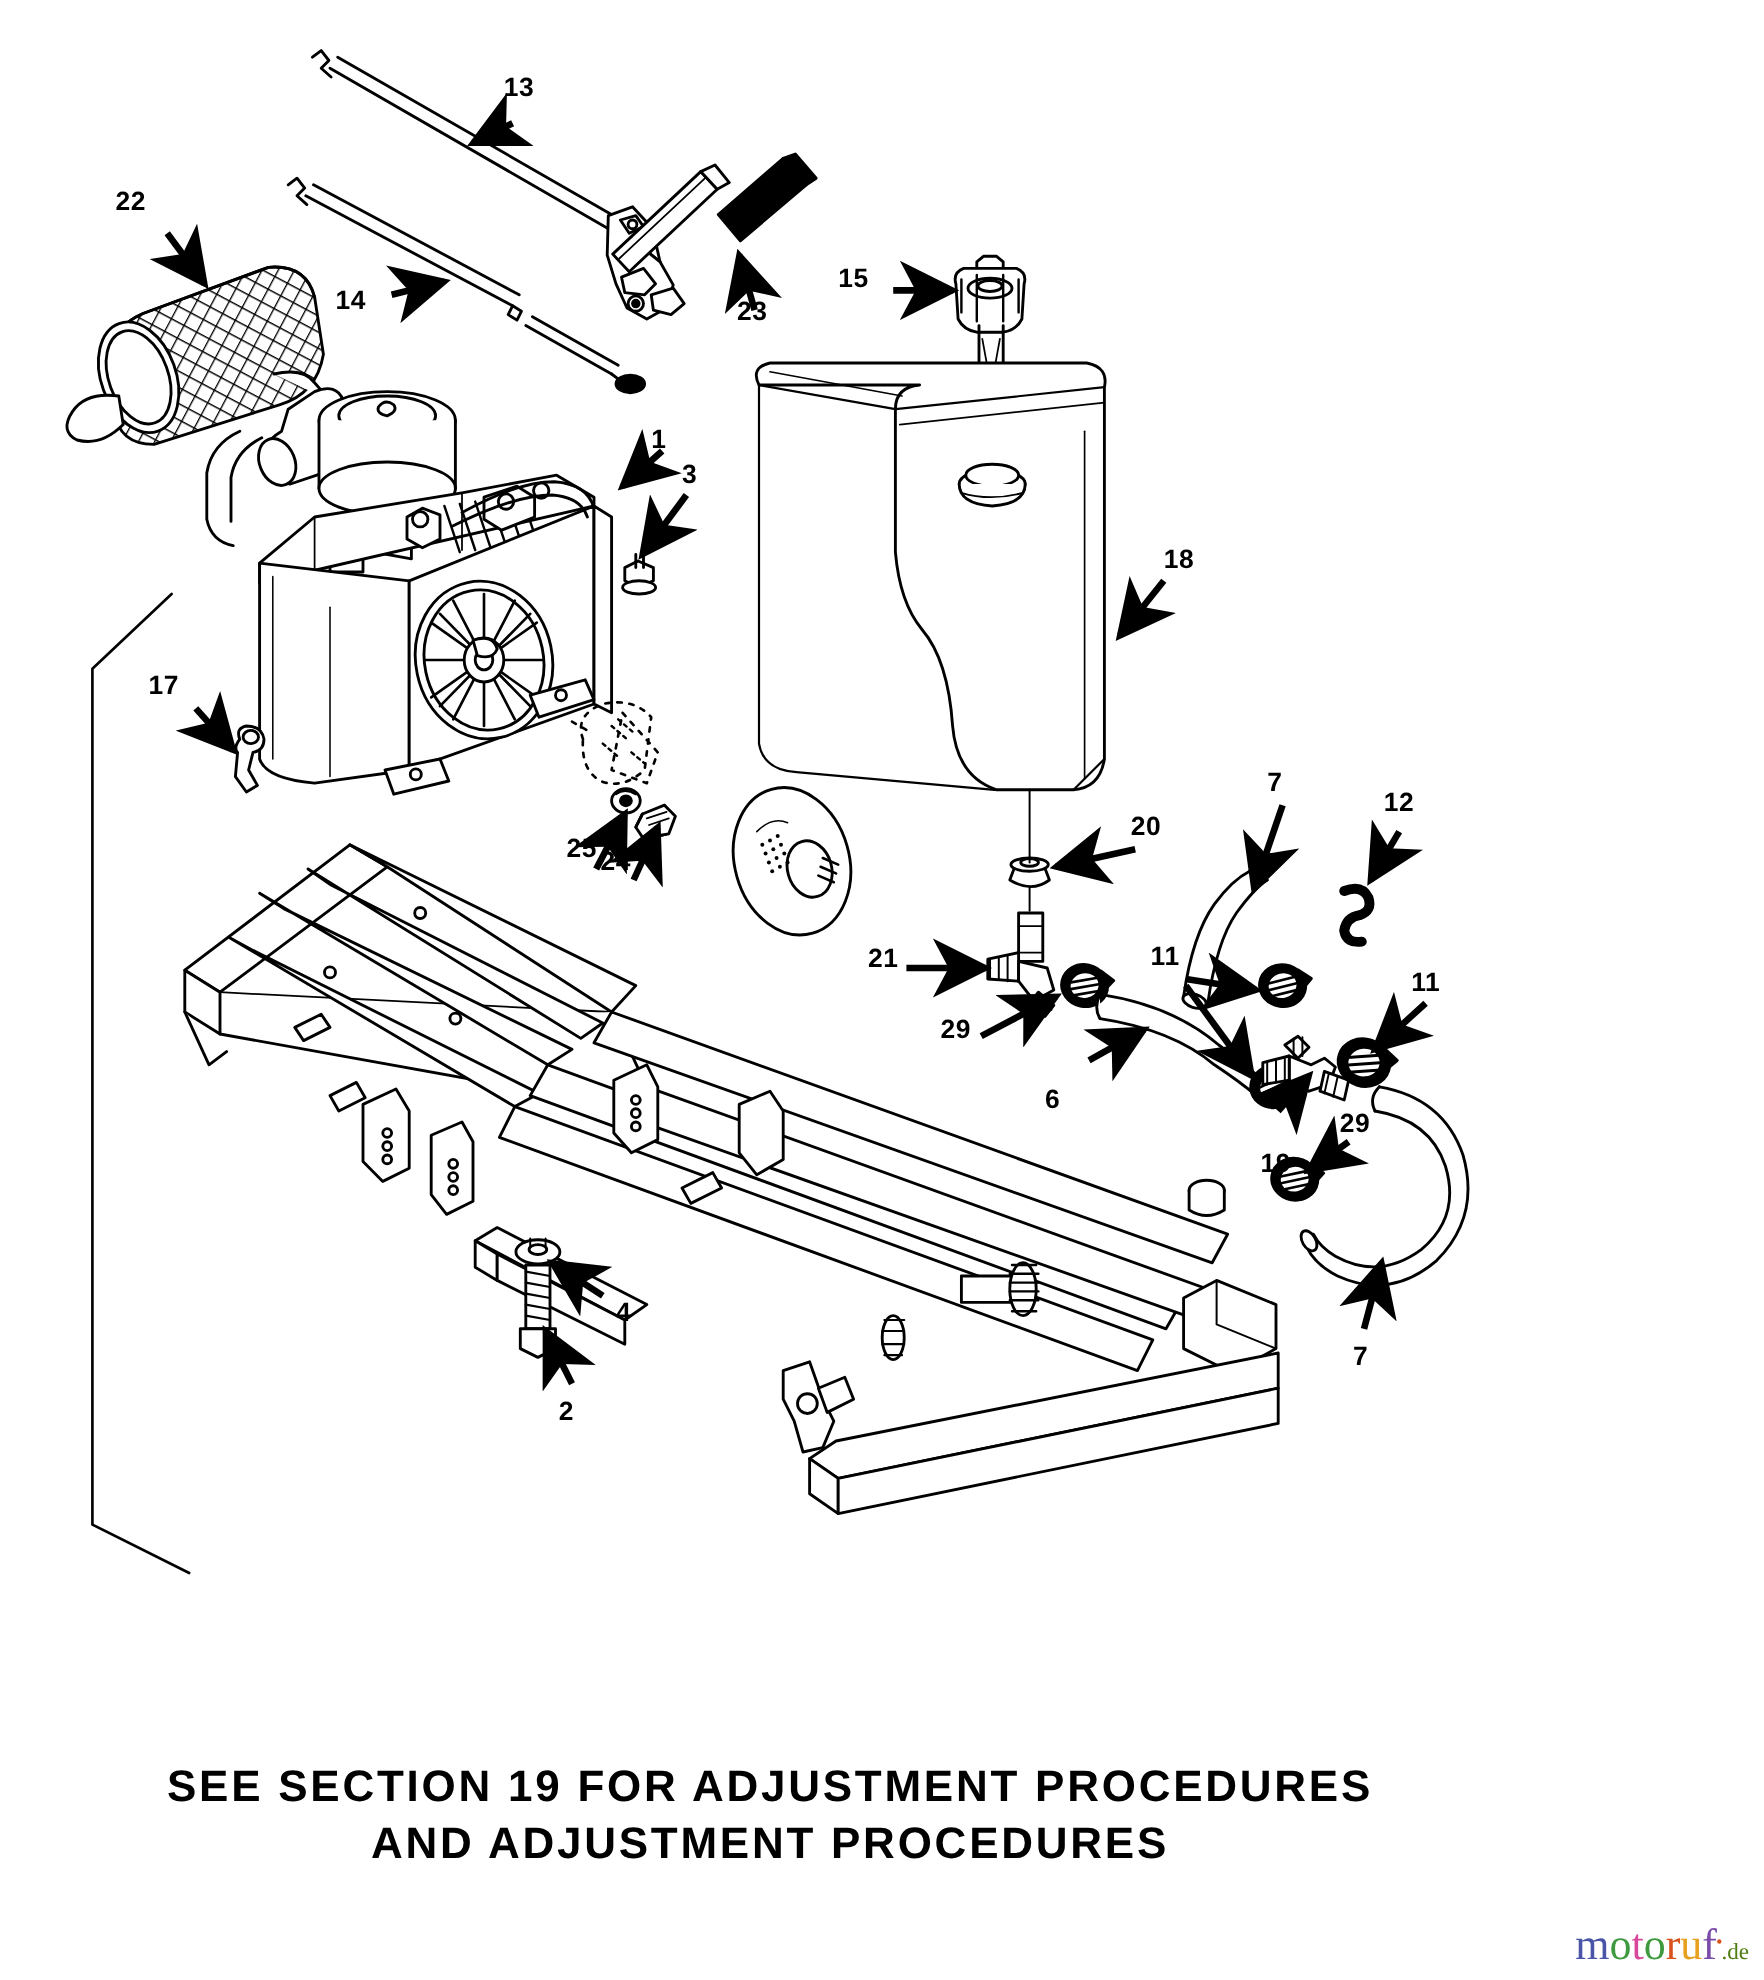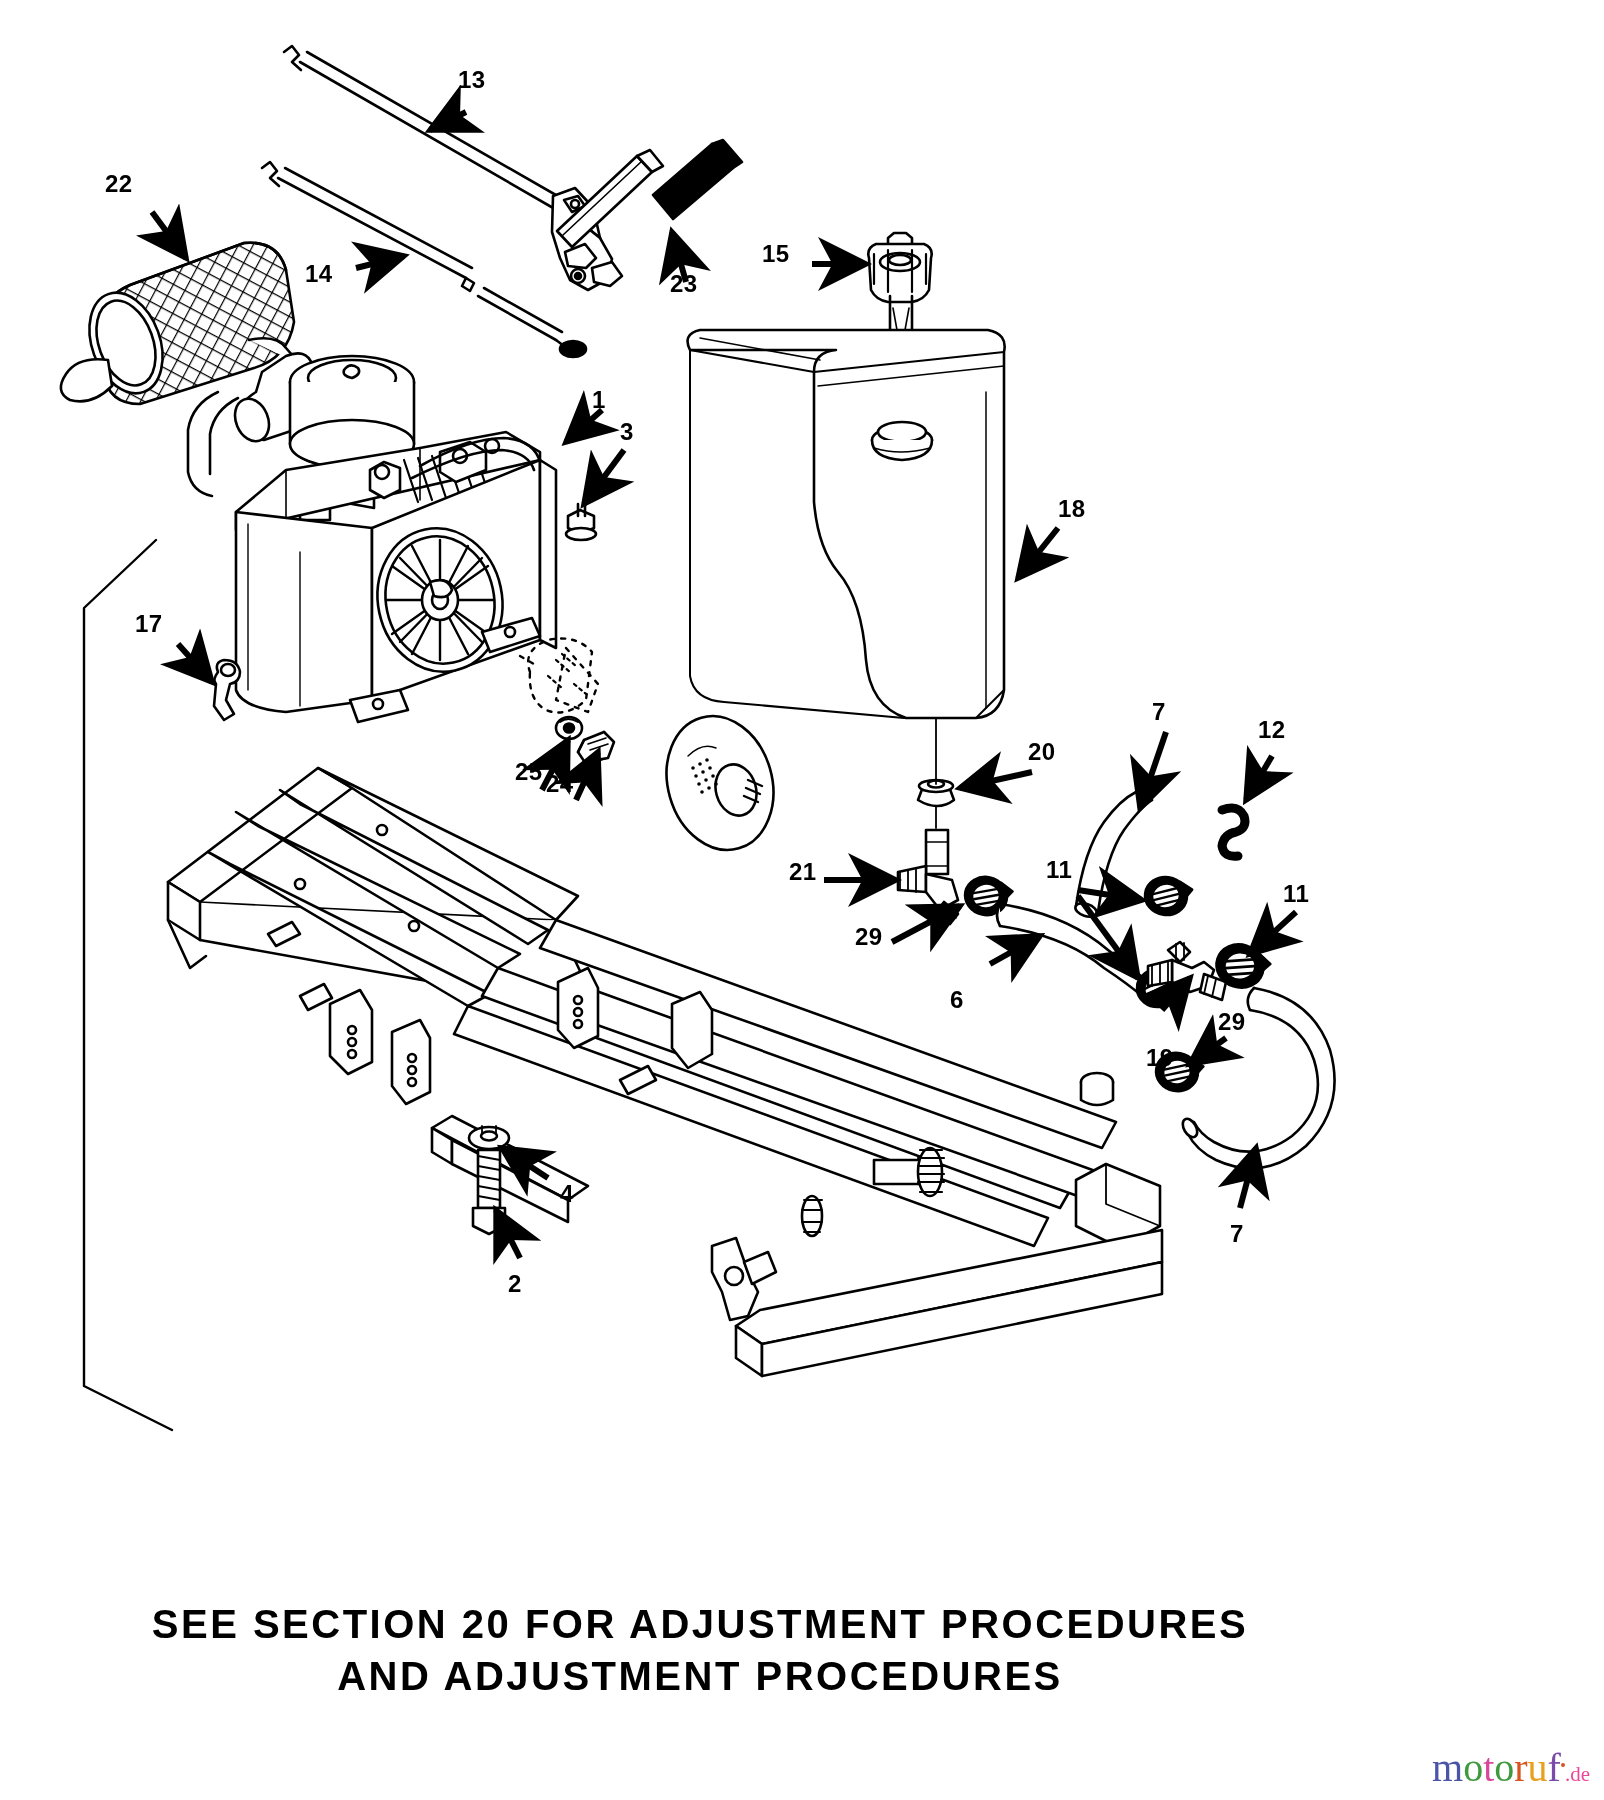--- a/index.html
+++ b/index.html
@@ -40,21 +40,21 @@
   }
   #watermark{
     position:absolute;
     left:1432px;top:1748px;
     font-family:"Liberation Serif",serif;
     font-size:40px;
     line-height:1;
     white-space:nowrap;
   }
   #watermark .s{display:inline-block;}
-  #watermark .de{font-size:21px;color:#ec4899;}
+  #watermark .de{font-size:21px;color:#4d7c0f;}
 </style>
 </head>
 <body>
 
 <div id="page">
 
   <svg id="art" viewBox="0 0 1604 1800" xmlns="http://www.w3.org/2000/svg">
     <defs>
       <marker id="ah" markerWidth="9" markerHeight="9" refX="8" refY="4.5" orient="auto">
         <path d="M0,0 L9,4.5 L0,9 L2.4,4.5 z" fill="#000"></path>
@@ -504,19 +504,19 @@
       <div class="callout" style="left: 855px; top: 925px;">29</div>
       <div class="callout" style="left: 950px; top: 988px;">6</div>
       <div class="callout" style="left: 1146px; top: 1022px; margin-top: 24px;">19</div>
       <div class="callout" style="left: 1218px; top: 1010px;">29</div>
       <div class="callout" style="left: 560px; top: 1182px;">4</div>
       <div class="callout" style="left: 508px; top: 1272px;">2</div>
       <div class="callout" style="left: 1230px; top: 1222px;">7</div>
     </div>
 
   <div id="footer">
-    <div>SEE SECTION 20 FOR ADJUSTMENT PROCEDURES</div>
+    <div>SEE SECTION 19 FOR ADJUSTMENT PROCEDURES</div>
     <div>AND ADJUSTMENT PROCEDURES</div>
   </div>
 
   <div id="watermark"><span class="s" style="color: rgb(74, 85, 168);">m</span><span class="s" style="color: rgb(63, 154, 63);">o</span><span class="s" style="color: rgb(217, 71, 154);">t</span><span class="s" style="color: rgb(63, 154, 63);">o</span><span class="s" style="color: rgb(217, 83, 30);">r</span><span class="s" style="color: rgb(232, 160, 32);">u</span><span class="s" style="color: rgb(122, 75, 168);">f</span><span style="display: inline-block; width: 4px; height: 4px; border-radius: 50%; vertical-align: super; background: rgb(217, 83, 30);"></span><span class="de">.de</span></div>
 
 </div>
 
 </body></html>

